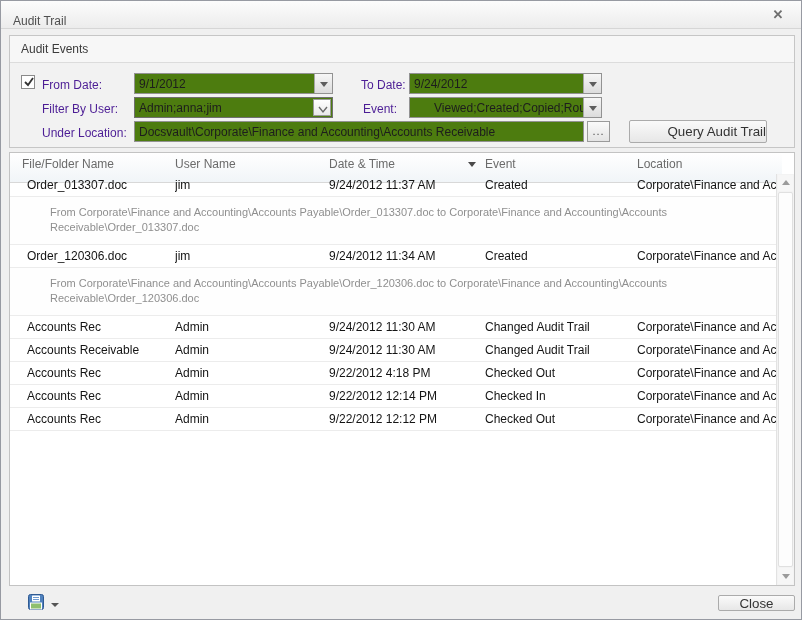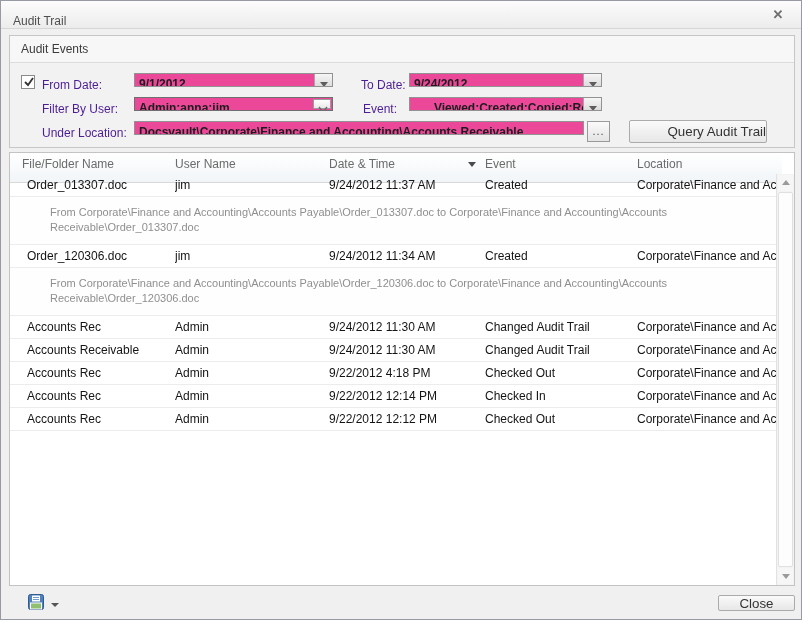--- a/index.html
+++ b/index.html
@@ -18,22 +18,22 @@
 
   
   .groupbox { position:absolute; left:8px; top:34px; width:786px; height:113px;
     background:#f2f2f2; border:1px solid #c6c6c6; }
   .gb-header { position:absolute; left:0; top:0; right:0; height:27px;
     background:#f7f7f7; border-bottom:1px solid #dcdcdc; }
   .gb-header span { position:absolute; left:11px; top:6px; color:#3c3c3c; }
 
   .lbl { position:absolute; color:#4c1d95; white-space:nowrap; }
 
-  .field { position:absolute; height:14px; background:#ec4899; border:1px solid #929292;
-    overflow:hidden;font-weight:bold; }
+  .field { position:absolute; height:21px; background:#4d7c0f; border:1px solid #929292;
+    overflow:hidden; }
   .field .val { position:absolute; left:4px; top:3px; white-space:nowrap; color:#1d1d1d; }
   .drop-btn { position:absolute; right:0; top:0; bottom:0; width:18px;
     background:linear-gradient(#f6f6f6,#dcdcdc); border-left:1px solid #a5a5a5; cursor:pointer; }
   .drop-btn .tri { position:absolute; left:5px; top:8px; width:0; height:0;
     border-left:4px solid transparent; border-right:4px solid transparent; border-top:5px solid #5d5d5d; }
   .chev-btn { position:absolute; right:1px; top:1px; bottom:1px; width:18px;
     background:linear-gradient(#ffffff,#e9e9e9); border:1px solid #9a9a9a; cursor:pointer; }
   .chev-btn svg { position:absolute; left:3px; top:4px; }
   .combo-user { border:1px solid #6f6f6f; }
 

